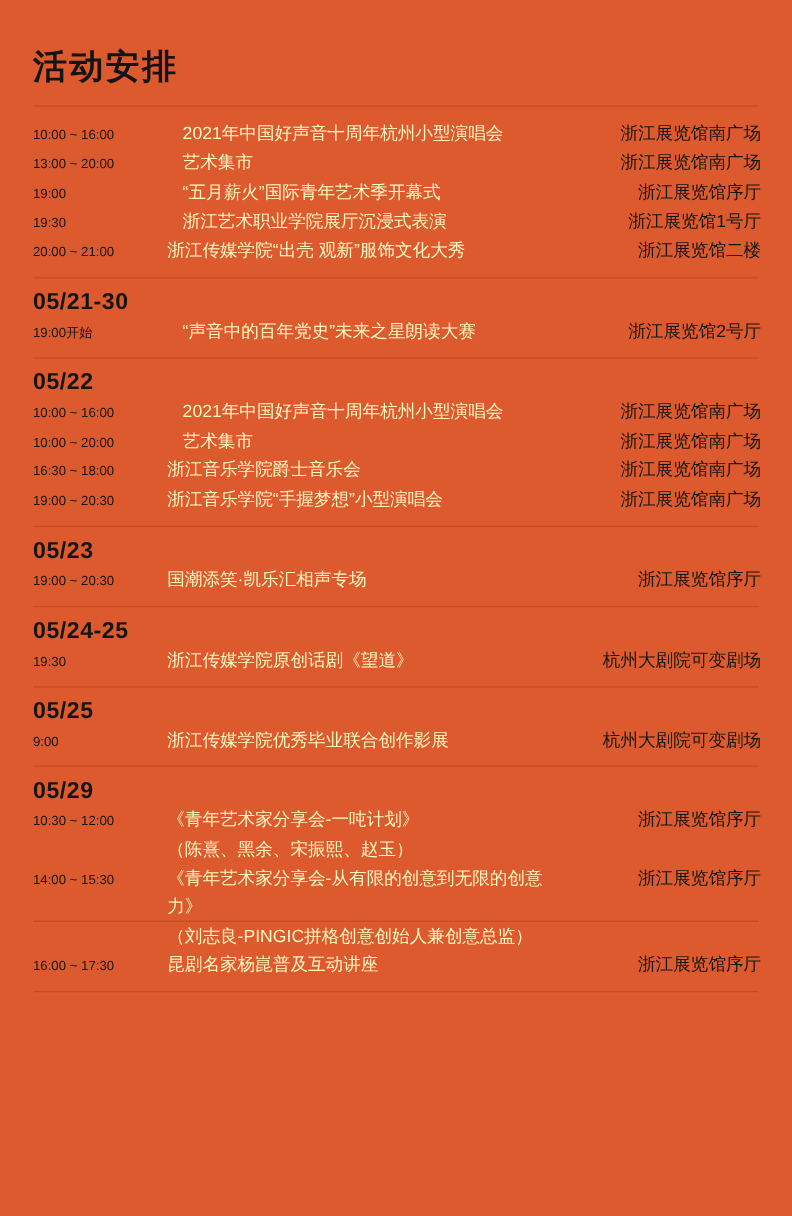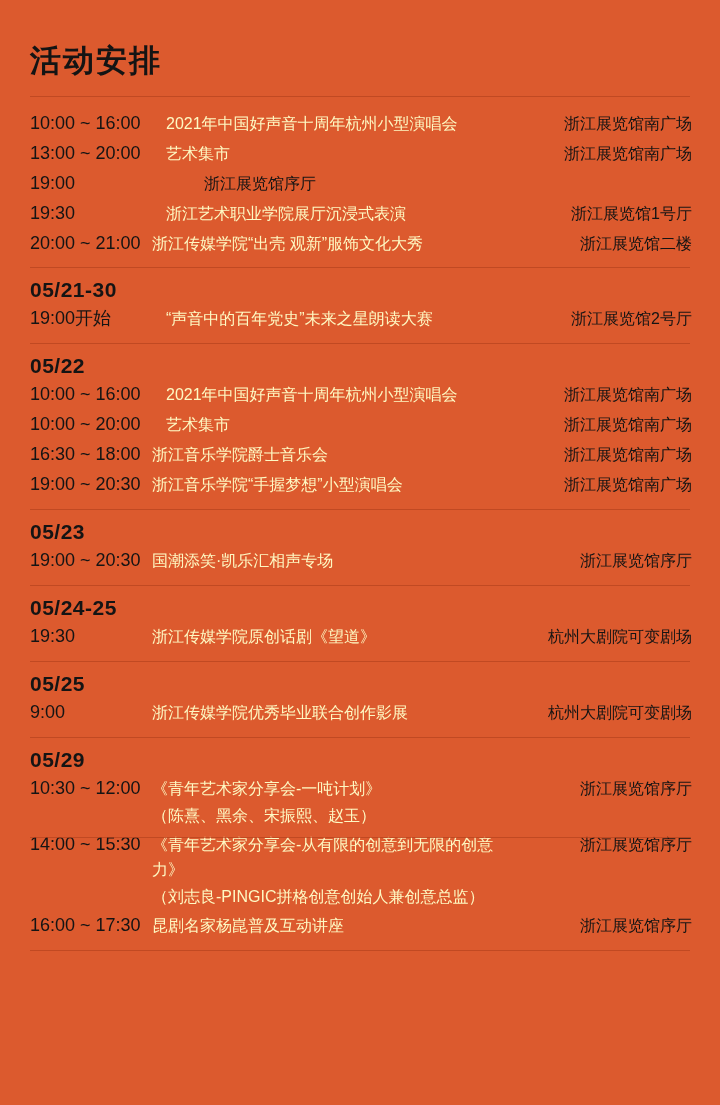--- a/index.html
+++ b/index.html
@@ -53,21 +53,21 @@
   }
   .event-row {
     display: flex;
     align-items: baseline;
     padding: 1px 0 1px 2px;
     line-height: 1.55;
   }
   .ev-time {
     width: 118px;
     flex: 0 0 118px;
-    font-size: 18px;
+    font-size: 12px;
     color: #141414;
     white-space: nowrap;
   }
   .ev-name {
     flex: 1 1 auto;
     font-size: 16px;
     color: #fef9c3;
     padding-left: 4px;
   }
   .ev-venue {
@@ -102,20 +102,21 @@
           <div class="ev-name" style="padding-left: 18px;">2021年中国好声音十周年杭州小型演唱会</div>
           <div class="ev-venue">浙江展览馆南广场</div>
         </div>
         <div class="event-row">
           <div class="ev-time">13:00 ~ 20:00</div>
           <div class="ev-name" style="padding-left: 18px;">艺术集市</div>
           <div class="ev-venue">浙江展览馆南广场</div>
         </div>
         <div class="event-row">
           <div class="ev-time">19:00</div>
+          <div class="ev-name" style="padding-left: 18px;">“五月薪火”国际青年艺术季开幕式</div>
           <div class="ev-venue">浙江展览馆序厅</div>
         </div>
         <div class="event-row">
           <div class="ev-time">19:30</div>
           <div class="ev-name" style="padding-left: 18px;">浙江艺术职业学院展厅沉浸式表演</div>
           <div class="ev-venue">浙江展览馆1号厅</div>
         </div>
         <div class="event-row">
           <div class="ev-time">20:00 ~ 21:00</div>
           <div class="ev-name" style="padding-left: 4px;">浙江传媒学院“出壳 观新”服饰文化大秀</div>

